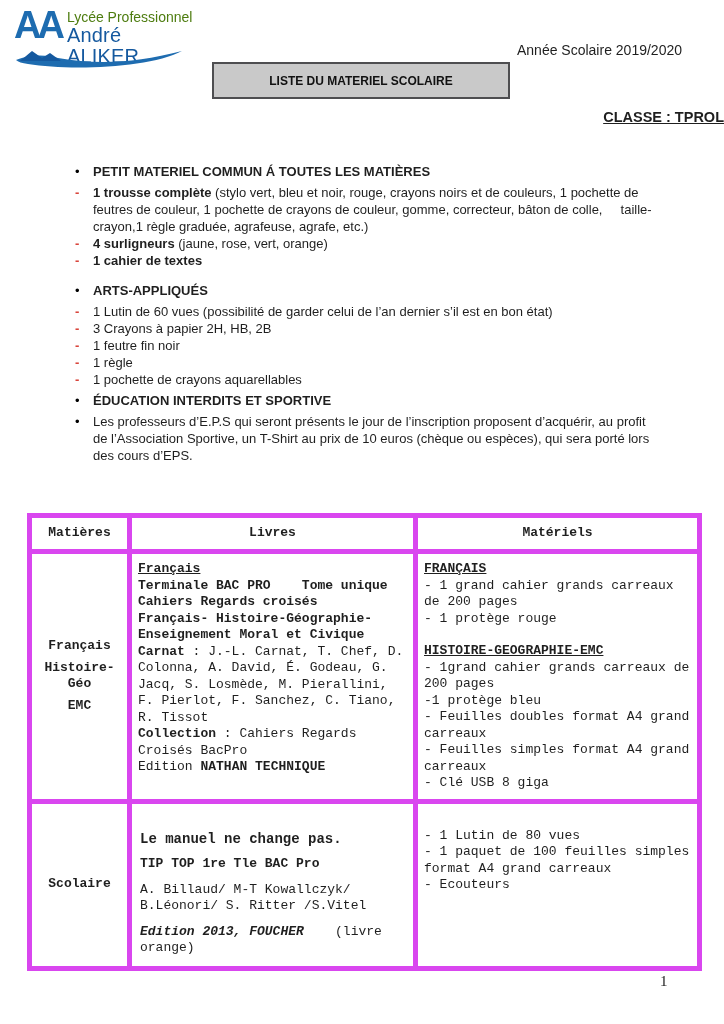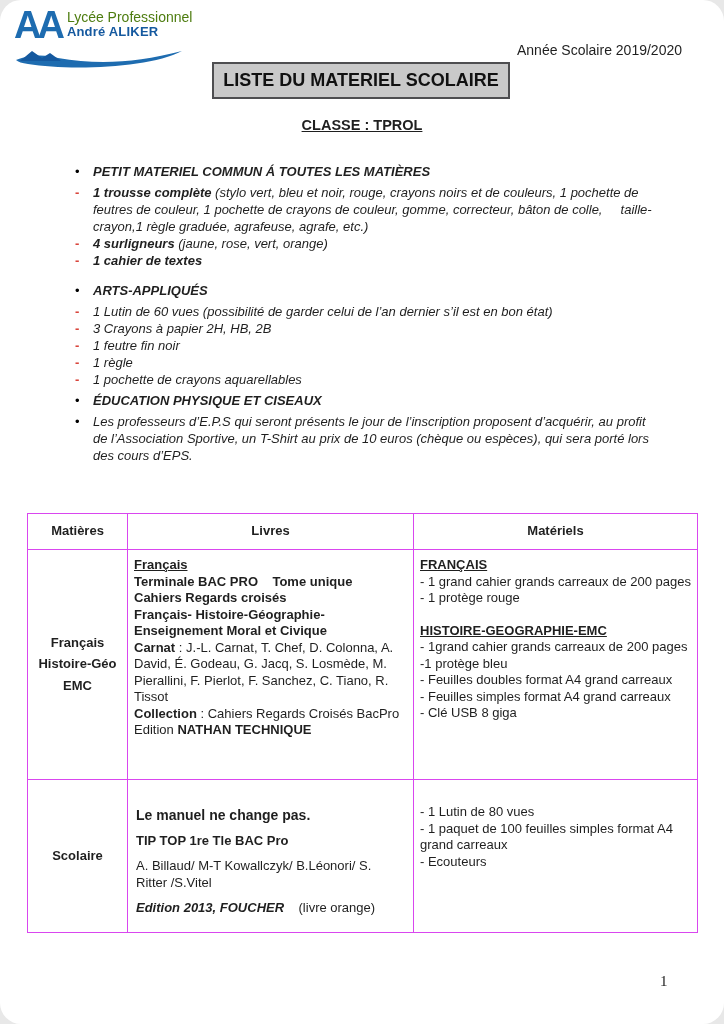--- a/index.html
+++ b/index.html
@@ -1,58 +1,58 @@
 <!DOCTYPE html>
 <html><head>
 <meta charset="utf-8">
 <style>
   html,body{margin:0;padding:0;background:#e8e8e8;}
   .page{
     position:relative;width:724px;height:1024px;margin:0 auto;
     background:#ffffff;overflow:hidden;
-    font-family:"Liberation Sans",sans-serif;color:#1f1f1f;border-radius:21px;
+    font-family:"Liberation Sans",sans-serif;color:#1f1f1f;
   }
   
   .logo{position:absolute;left:14px;top:8px;width:180px;height:62px;}
   .logo-top{display:flex;align-items:flex-start;}
   .logo-monogram{
     font-size:38px;font-weight:800;letter-spacing:-4px;line-height:34px;
     color:#1e6cb0;padding-right:6px;
   }
   .logo-text{padding-top:2px;line-height:1.05;}
   .logo-line1{font-size:14px;color:#4d7c0f;}
-  .logo-line2{font-size:13px;font-weight:bold;color:#15599f;letter-spacing:0.2px;}
+  .logo-line2{font-size:20px;font-weight:normal;color:#15599f;letter-spacing:0.2px;}
   .logo-wave{position:absolute;left:0;top:38px;width:172px;height:24px;}
   .school-year{position:absolute;top:42px;right:42px;font-size:14px;color:#1f1f1f;}
   .title-box{
     position:absolute;top:62px;left:212px;width:298px;height:37px;
     background:#c9c9c9;border:2px solid #4e4e50;box-sizing:border-box;
     display:flex;align-items:center;justify-content:center;
   }
-  .title-box span{font-size:18px;font-weight:bold;color:#111;}
-  .classe{position:absolute;top:116px;left:0;right:0;text-align:center;}
+  .title-box span{font-size:12px;font-weight:bold;color:#111;}
+  .classe{position:absolute;top:108px;left:0;right:0;text-align:right;}
   .classe span{font-size:14.5px;font-weight:bold;text-decoration:underline;}
   
   .content{position:absolute;top:163px;left:0;right:0;padding:0 62px 0 75px;font-size:13px;}
   .li{display:flex;line-height:17px;margin:0;}
   .li .marker{flex:0 0 18px;width:18px;}
-  .li .txt{flex:1 1 auto;font-style:italic;}
+  .li .txt{flex:1 1 auto;}
   .marker.dot{color:#000;font-size:13px;}
   .marker.dash{color:#d9453c;font-weight:bold;}
   .bold{font-weight:bold;}
   .heading{line-height:18px;margin-bottom:3px;}
   .mt12{margin-top:13px;}
   .mt6{margin-top:4px;}
   .warning{margin:13px 0 0 18px;font-weight:bold;line-height:18px;}
   
   .supply-table{
     position:absolute;top:513px;left:27px;width:670px;
     border-collapse:collapse;table-layout:fixed;font-size:13px;line-height:16.5px;
   }
-  .supply-table th,.supply-table td{border:1px solid #d946ef;box-sizing:border-box;}
+  .supply-table th,.supply-table td{border:5px solid #d946ef;box-sizing:border-box;font-family:Liberation Mono, monospace;}
   .supply-table th{height:36px;font-weight:bold;text-align:center;vertical-align:middle;font-size:13px;}
   .supply-table td{vertical-align:top;padding:7px 6px;}
   td.subject{vertical-align:middle;text-align:center;font-weight:bold;}
   .subject-line{margin:5px 0;}
   .row-hg{height:230px;}
   .row-en{height:153px;}
   .u-bold{font-weight:bold;text-decoration:underline;}
   .gap16{margin-top:16px;}
   .livres-en{padding:20px 8px 0 8px !important;}
   .livres-en p{margin:7px 0 9px 0;}
@@ -135,21 +135,21 @@
       <span class="marker dash">-</span>
       <span class="txt">1 règle</span>
     </div>
     <div class="li">
       <span class="marker dash">-</span>
       <span class="txt">1 pochette de crayons aquarellables</span>
     </div>
 
     <div class="li heading mt6">
       <span class="marker dot">•</span>
-      <span class="txt bold">ÉDUCATION PHYSIQUE ET CISEAUX</span>
+      <span class="txt bold">ÉDUCATION INTERDITS ET SPORTIVE</span>
     </div>
     <div class="li">
       <span class="marker dot">•</span>
       <span class="txt">Les professeurs d’E.P.S qui seront présents le jour de l’inscription proposent d’acquérir, au profit de l’Association Sportive, un T-Shirt au prix de 10 euros (chèque ou espèces), qui sera porté lors des cours d’EPS.</span>
     </div>
 
   </div>
 
   <table class="supply-table">
     <colgroup>

